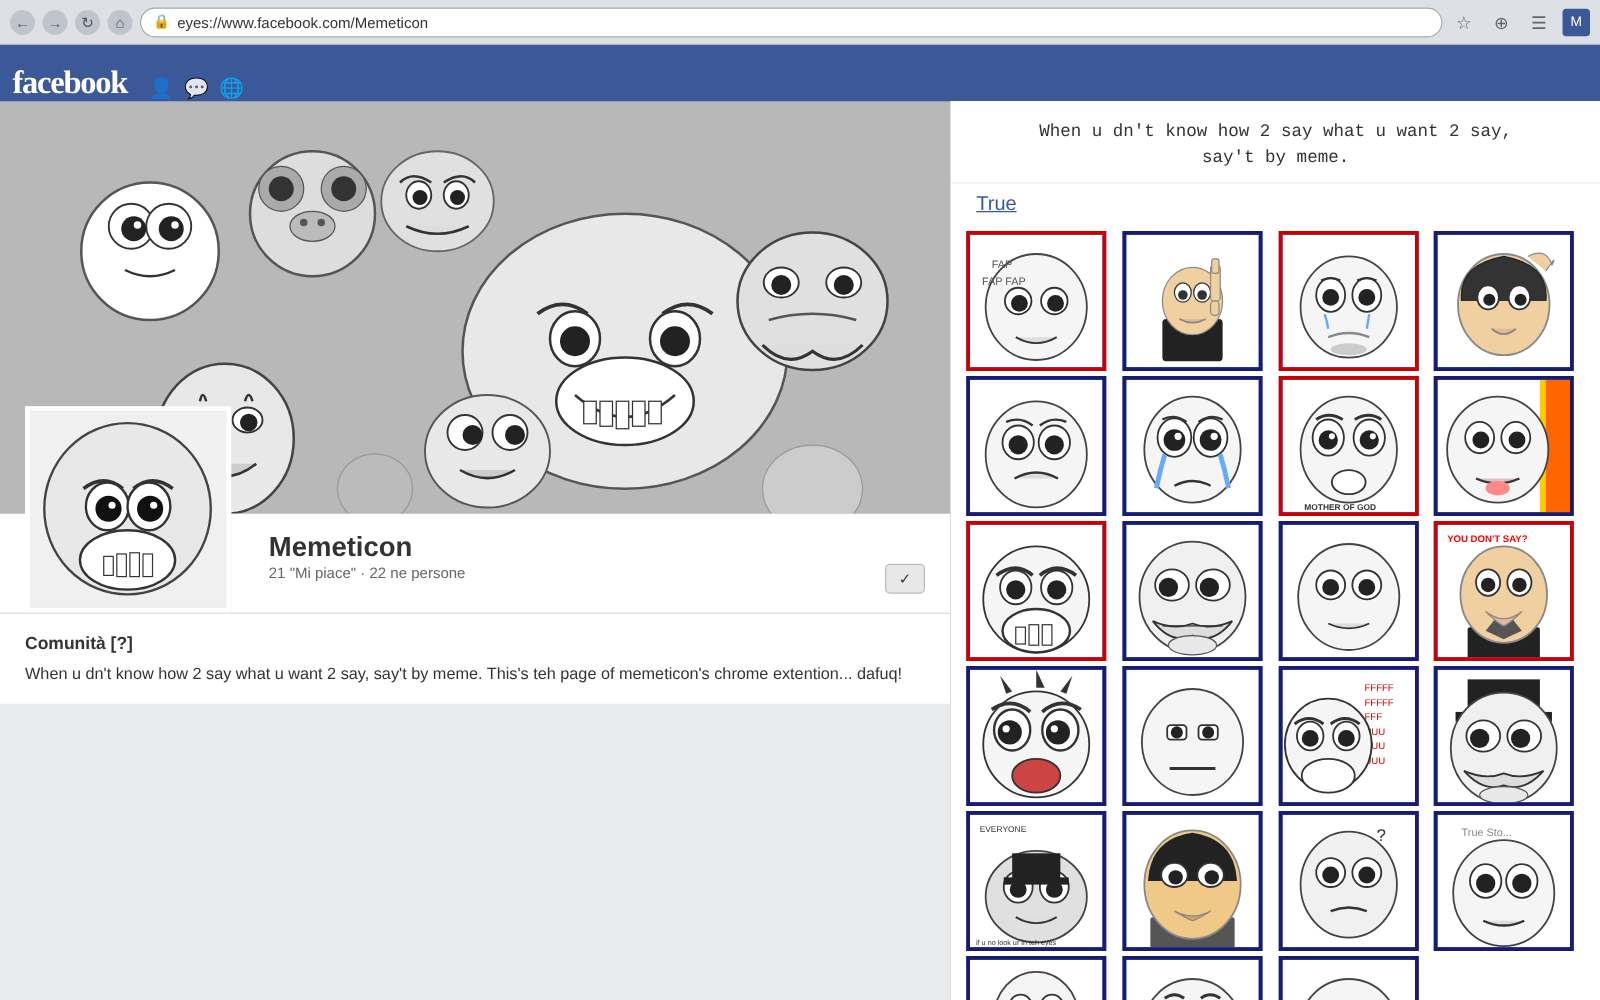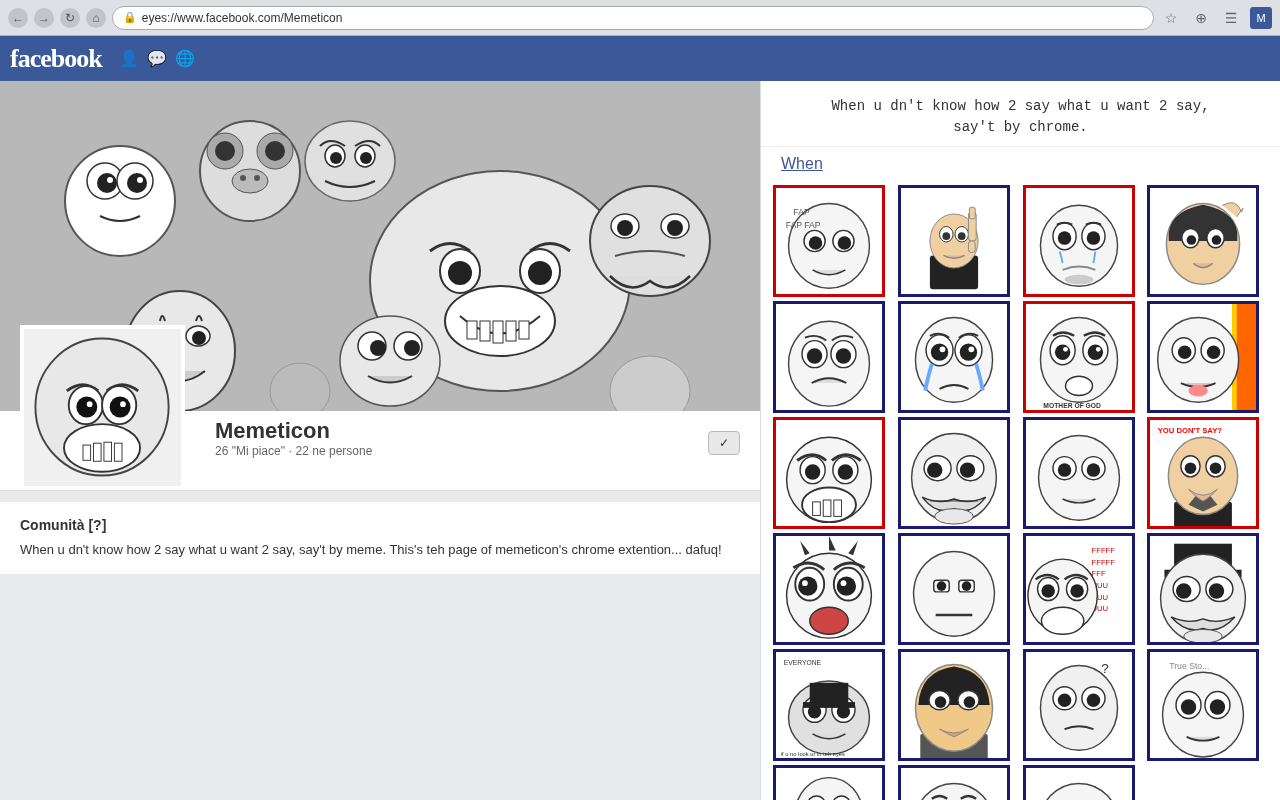--- a/index.html
+++ b/index.html
@@ -51,21 +51,21 @@
       font-size: 14px;
       color: #666;
       display: flex; align-items: center; justify-content: center;
     }
 
     
     .fb-header {
       background: #3b5998;
       height: 45px;
       display: flex;
-      align-items: center;
+      align-items: flex-end;
       padding: 0 10px;
       gap: 12px;
       position: relative;
       z-index: 10;
     }
     .fb-logo {
       color: white;
       font-size: 26px;
       font-weight: bold;
       font-family: Georgia, serif;
@@ -119,21 +119,21 @@
       overflow: hidden;
     }
 
     
     .profile-section {
       background: white;
       padding: 0 20px 15px 20px;
       border-bottom: 1px solid #ddd;
       position: relative;
       display: flex;
-      align-items: center;
+      align-items: flex-end;
       gap: 15px;
       min-height: 80px;
     }
     .profile-pic {
       width: 165px;
       height: 165px;
       border: 4px solid white;
       background: #ddd;
       position: absolute;
       bottom: 0;
@@ -162,21 +162,21 @@
       font-size: 12px;
       cursor: pointer;
       color: #333;
       margin-left: auto;
     }
 
     
     .about-section {
       background: white;
       padding: 15px 20px;
-      margin-top: 11px;
+      margin-top: 0;
     }
     .about-title {
       font-weight: bold;
       font-size: 14px;
       color: #333;
       margin-bottom: 8px;
     }
     .about-text {
       font-size: 13px;
       color: #333;
@@ -411,43 +411,43 @@
           <ellipse cx="82" cy="125" rx="40" ry="25" fill="white" stroke="#333" stroke-width="2"></ellipse>
           <rect x="62" y="122" width="8" height="16" fill="white" stroke="#333" stroke-width="1"></rect>
           <rect x="73" y="120" width="8" height="19" fill="white" stroke="#333" stroke-width="1"></rect>
           <rect x="84" y="119" width="8" height="20" fill="white" stroke="#333" stroke-width="1"></rect>
           <rect x="95" y="120" width="8" height="19" fill="white" stroke="#333" stroke-width="1"></rect>
         </svg>
       </div>
       <div class="profile-info">
         <div class="profile-name">Memeticon</div>
         <div class="profile-stats">
-          <span>26</span>
+          <span>21</span>
           <span>"Mi piace"</span> · 
           <span>22</span>
           <span>ne persone</span>
         </div>
       </div>
       <button class="profile-follow-btn">✓</button>
     </div>
 
     <div class="about-section">
       <div class="about-title">Comunità [?]</div>
       <div class="about-text">When u dn't know how 2 say what u want 2 say, say't by meme. This's teh page of memeticon's chrome extention... dafuq!</div>
     </div>
   </div>
 
   <div class="extension-popup">
 
     <div class="popup-header-text">
       <div>When u dn't know how 2 say what u want 2 say,</div>
-      <div>say't by chrome.</div>
+      <div>say't by meme.</div>
     </div>
 
-    <div class="popup-howto">When</div>
+    <div class="popup-howto">True</div>
 
     <div class="meme-grid">
 
       <div class="meme-cell red-border">
         <svg viewBox="0 0 110 110" class="meme-drawing">
           <rect width="110" height="110" fill="white"></rect>
           <ellipse cx="55" cy="60" rx="42" ry="44" fill="#f5f5f5" stroke="#444" stroke-width="1.5"></ellipse>
           <text x="18" y="28" font-size="9" fill="#555" font-family="Arial">FAP</text>
           <text x="10" y="42" font-size="9" fill="#555" font-family="Arial">FAP FAP</text>
           <circle cx="40" cy="55" r="11" fill="white" stroke="#333" stroke-width="1.5"></circle>

